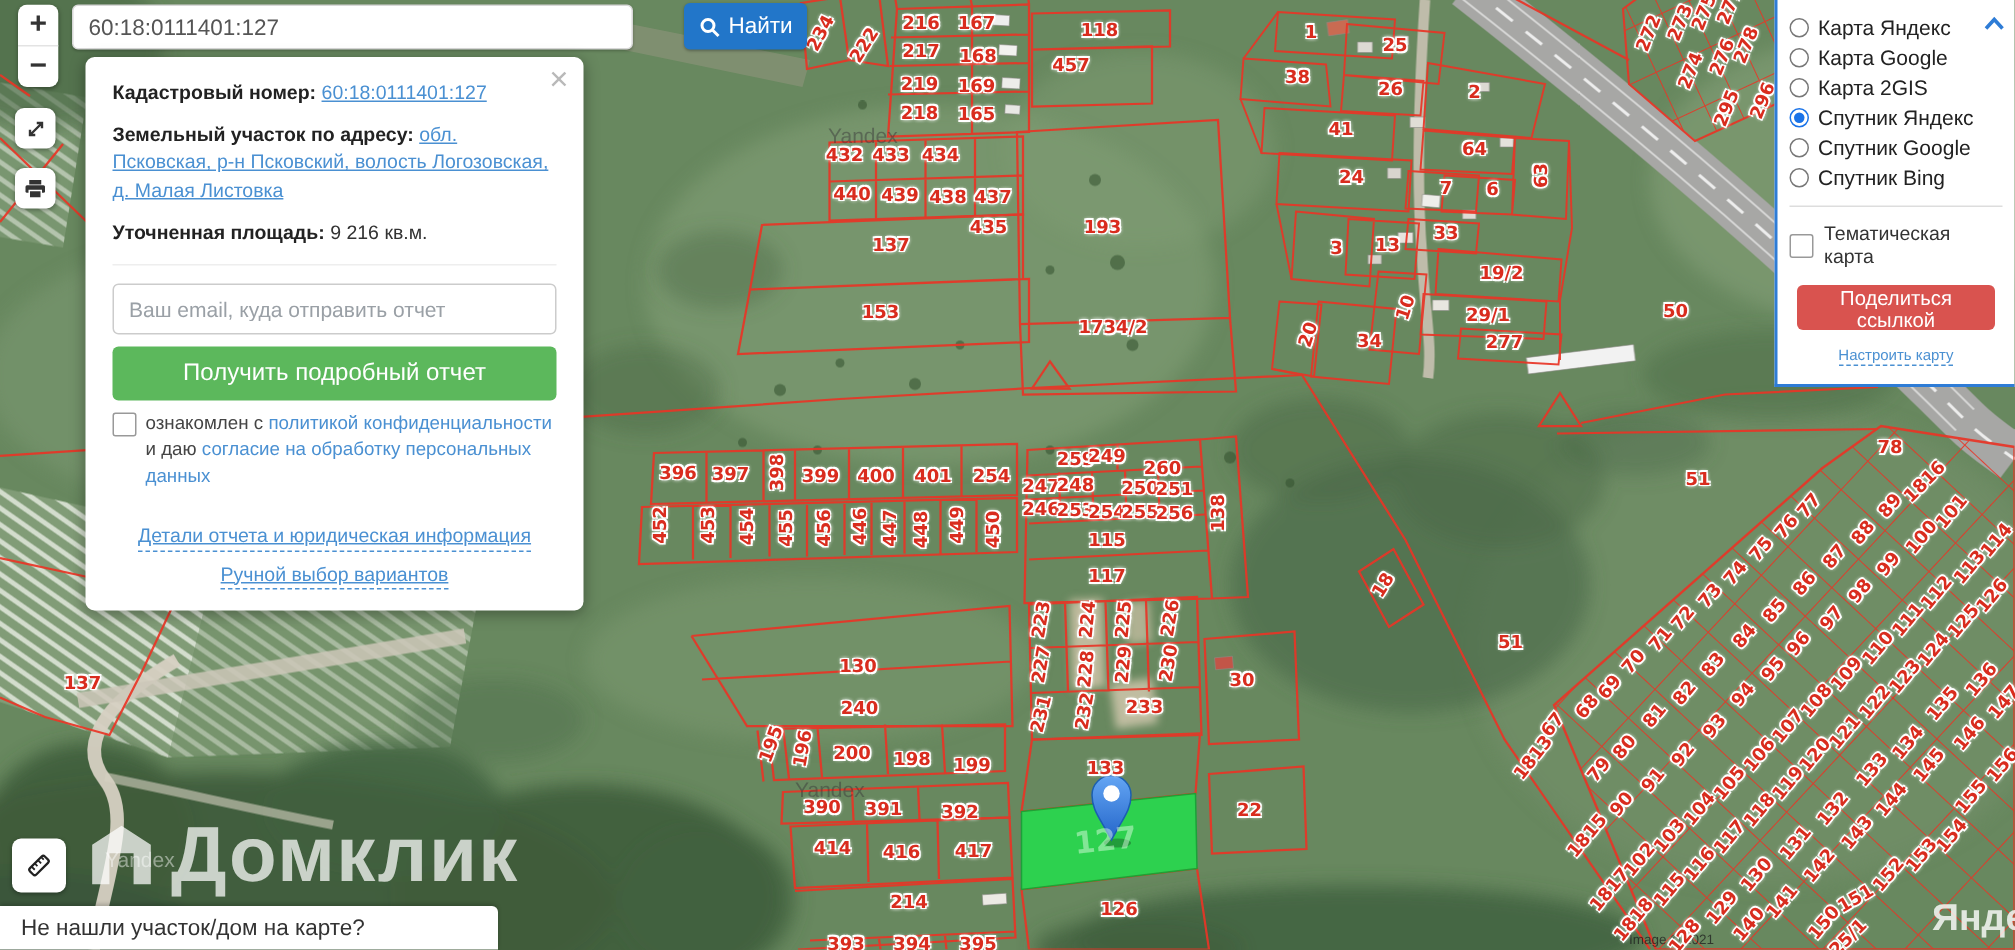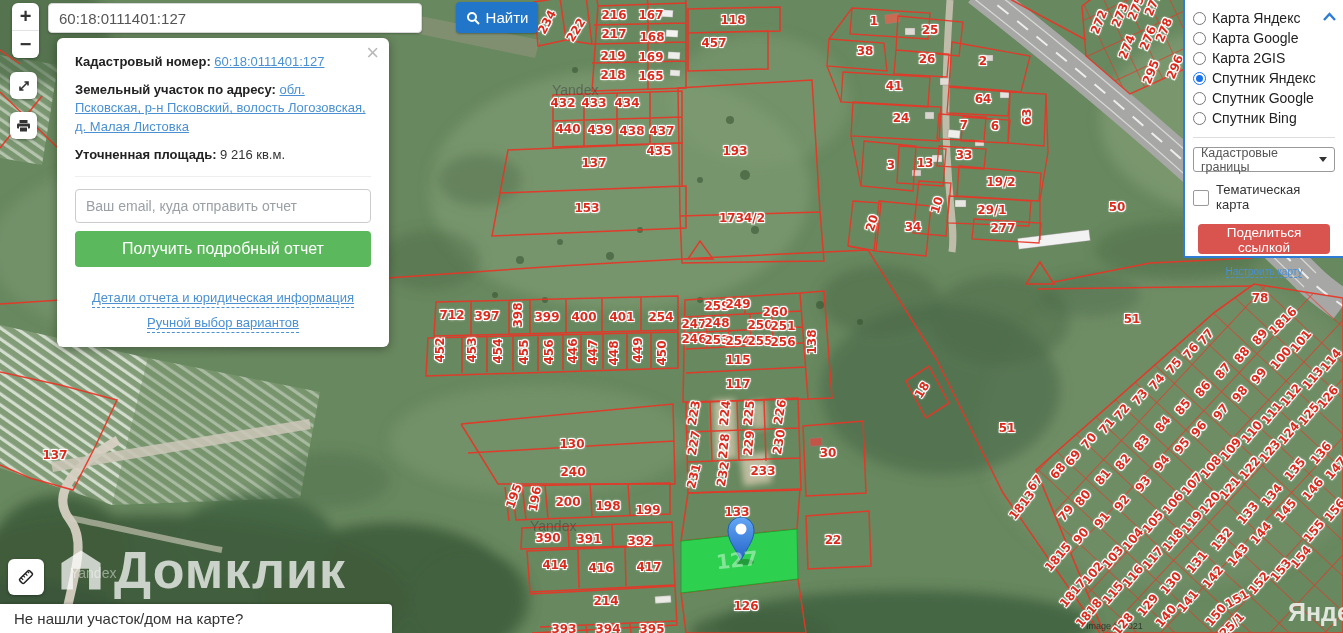--- a/index.html
+++ b/index.html
@@ -45,21 +45,21 @@
 .rdo.sel::after{content:"";position:absolute;left:2px;top:2px;width:7px;height:7px;border-radius:50%;background:#1a73e8}
 #layers hr{border:none;border-top:1px solid #ddd;margin:9px 0}
 #lsel{width:100%;height:25px;border:1px solid #999;border-radius:3px;background:#fff;font-size:12.5px;color:#555;display:flex;align-items:center;justify-content:space-between;padding:0 7px;box-sizing:border-box;cursor:pointer}
 .car{width:0;height:0;border-left:4px solid transparent;border-right:4px solid transparent;border-top:5px solid #333}
 #thematic{display:flex;align-items:center;gap:7px;font-size:13px;color:#333;margin-top:10px}
 #sharebtn{display:block;margin:12px auto 0 auto;width:132px;height:30px;background:#d9534f;border:0;border-radius:4px;color:#fff;font-size:13.5px;cursor:pointer;font-family:"Liberation Sans",sans-serif}
 #cfglink{display:block;text-align:center;margin-top:12px;font-size:10px}
 #cfglink a{color:#4a90d2;text-decoration:none;border-bottom:1px dashed #4a90d2;cursor:pointer}
 #collapse{position:absolute;right:6px;top:8px;cursor:pointer}
 
-#notfound{position:absolute;left:0;top:604px;width:392px;height:29px;background:#fff;border-radius:0 4px 0 0;box-shadow:0 -1px 3px rgba(0,0,0,.2);font-size:15px;color:#333;display:flex;align-items:center;padding-left:14px;box-sizing:border-box;cursor:pointer}
+#notfound{position:absolute;left:0;top:604px;width:332px;height:29px;background:#fff;border-radius:0 4px 0 0;box-shadow:0 -1px 3px rgba(0,0,0,.2);font-size:15px;color:#333;display:flex;align-items:center;padding-left:14px;box-sizing:border-box;cursor:pointer}
 #rulerbtn{left:8px;top:559px;width:36px;height:36px}
 #expandbtn{left:10px;top:72px;width:27px;height:27px}
 #printbtn{left:10px;top:112px;width:27px;height:27px}
 </style>
 </head>
 <body>
 
 <div id="stage">
 
   <svg id="mapsvg" width="1343" height="633" viewBox="0 0 1343 633">
@@ -283,21 +283,21 @@
       <div class="plbl" style="left: 1117px; top: 207px; transform: translate(-50%, -50%);">50</div>
       <div class="plbl" style="left: 1099px; top: 22px; transform: translate(-50%, -50%) rotate(-68deg);">272</div>
       <div class="plbl" style="left: 1120px; top: 15px; transform: translate(-50%, -50%) rotate(-68deg);">273</div>
       <div class="plbl" style="left: 1136px; top: 8px; transform: translate(-50%, -50%) rotate(-68deg);">275</div>
       <div class="plbl" style="left: 1153px; top: 4px; transform: translate(-50%, -50%) rotate(-68deg);">277</div>
       <div class="plbl" style="left: 1127px; top: 47px; transform: translate(-50%, -50%) rotate(-68deg);">274</div>
       <div class="plbl" style="left: 1148px; top: 38px; transform: translate(-50%, -50%) rotate(-68deg);">276</div>
       <div class="plbl" style="left: 1164px; top: 30px; transform: translate(-50%, -50%) rotate(-68deg);">278</div>
       <div class="plbl" style="left: 1151px; top: 72px; transform: translate(-50%, -50%) rotate(-68deg);">295</div>
       <div class="plbl" style="left: 1175px; top: 67px; transform: translate(-50%, -50%) rotate(-68deg);">296</div>
-      <div class="plbl" style="left: 452px; top: 315px; transform: translate(-50%, -50%);">712</div>
+      <div class="plbl" style="left: 452px; top: 315px; transform: translate(-50%, -50%);">396</div>
       <div class="plbl" style="left: 487px; top: 316px; transform: translate(-50%, -50%);">397</div>
       <div class="plbl" style="left: 518px; top: 315px; transform: translate(-50%, -50%) rotate(-90deg);">398</div>
       <div class="plbl" style="left: 547px; top: 317px; transform: translate(-50%, -50%);">399</div>
       <div class="plbl" style="left: 584px; top: 317px; transform: translate(-50%, -50%);">400</div>
       <div class="plbl" style="left: 622px; top: 317px; transform: translate(-50%, -50%); text-align: center;">401</div>
       <div class="plbl" style="left: 661px; top: 317px; transform: translate(-50%, -50%);">254</div>
       <div class="plbl" style="left: 440px; top: 350px; transform: translate(-50%, -50%) rotate(-90deg);">452</div>
       <div class="plbl" style="left: 472px; top: 350px; transform: translate(-50%, -50%) rotate(-90deg);">453</div>
       <div class="plbl" style="left: 498px; top: 351px; transform: translate(-50%, -50%) rotate(-90deg);">454</div>
       <div class="plbl" style="left: 524px; top: 352px; transform: translate(-50%, -50%) rotate(-90deg);">455</div>
@@ -488,20 +488,29 @@
       <b>Земельный участок по адресу:</b>
       <a>обл. Псковская, р-н Псковский, волость Логозовская, д. Малая Листовка</a>
     </div>
     <div class="blk">
       <b>Уточненная площадь:</b>
       <span>9 216 кв.м.</span>
     </div>
     <hr>
     <input id="email" type="text" placeholder="Ваш email, куда отправить отчет" style="">
     <button id="getreport">Получить подробный отчет</button>
+    <div class="chkrow">
+      <span class="chk"></span>
+      <span>
+        <span>ознакомлен с</span>
+        <a>политикой конфиденциальности</a>
+        <span>и даю</span>
+        <a>согласие на обработку персональных данных</a>
+      </span>
+    </div>
     <div class="dlinks">
       <a>Детали отчета и юридическая информация</a><br>
       <a>Ручной выбор вариантов</a>
     </div>
   </div>
 
   <div id="layers">
     <div id="collapse">
       <svg width="15" height="10" viewBox="0 0 15 10">
           <path d="M2,8 L7.5,2 L13,8" stroke="#2e7cd6" stroke-width="2.4" fill="none"></path>
@@ -527,24 +536,20 @@
         <div class="radio-row">
           <span class="rdo"></span>
           <span>Спутник Google</span>
         </div>
         <div class="radio-row">
           <span class="rdo"></span>
           <span>Спутник Bing</span>
         </div>
       </div>
     <hr>
-    <div id="lsel">
-      <span>Кадастровые границы</span>
-      <span class="car"></span>
-    </div>
     <div id="thematic">
       <span class="chk"></span>
       <span>Тематическая карта</span>
     </div>
     <button id="sharebtn">Поделиться ссылкой</button>
     <div id="cfglink">
       <a>Настроить карту</a>
     </div>
   </div>
 

